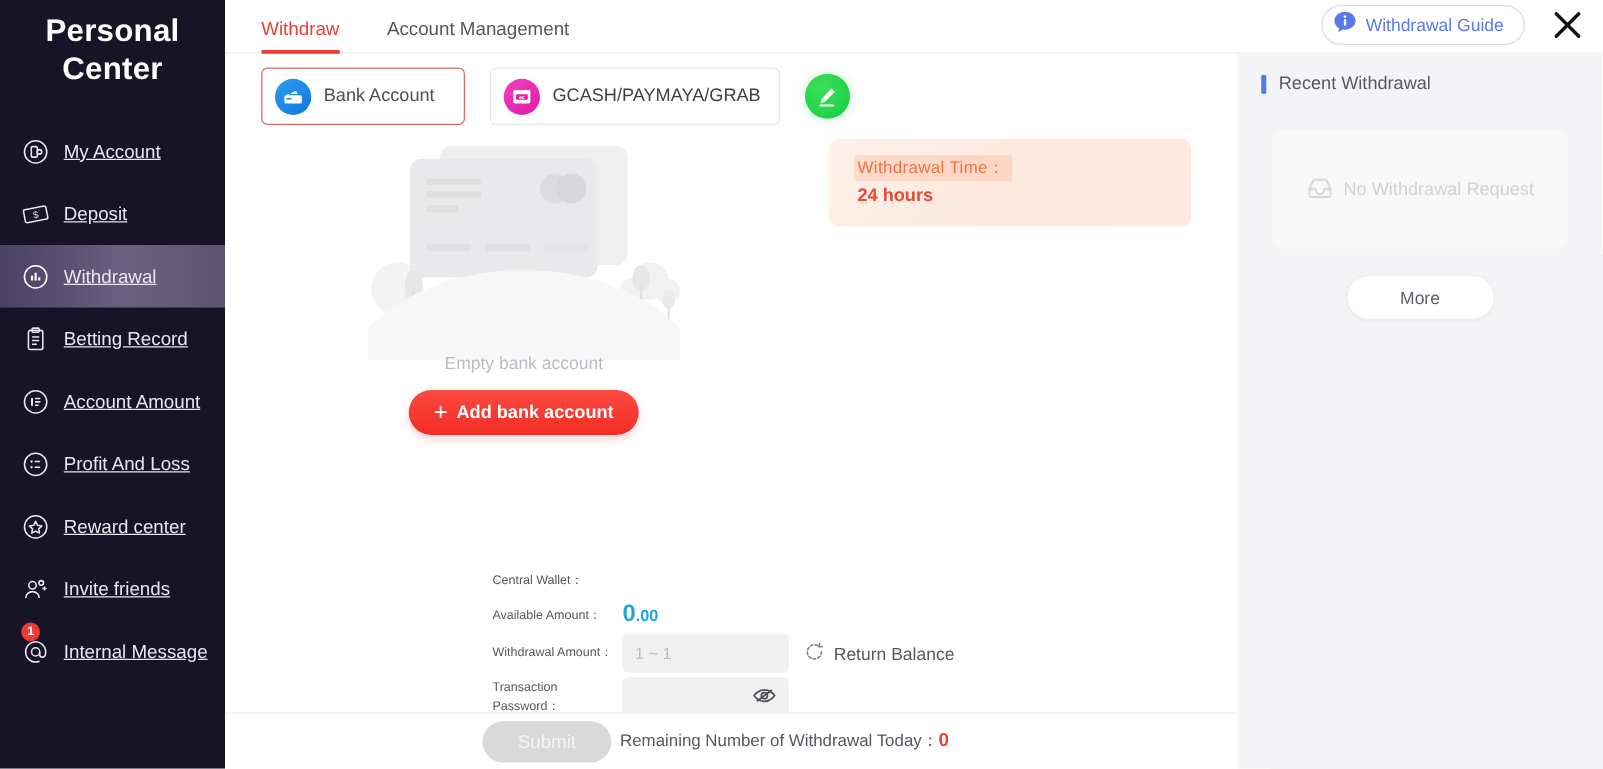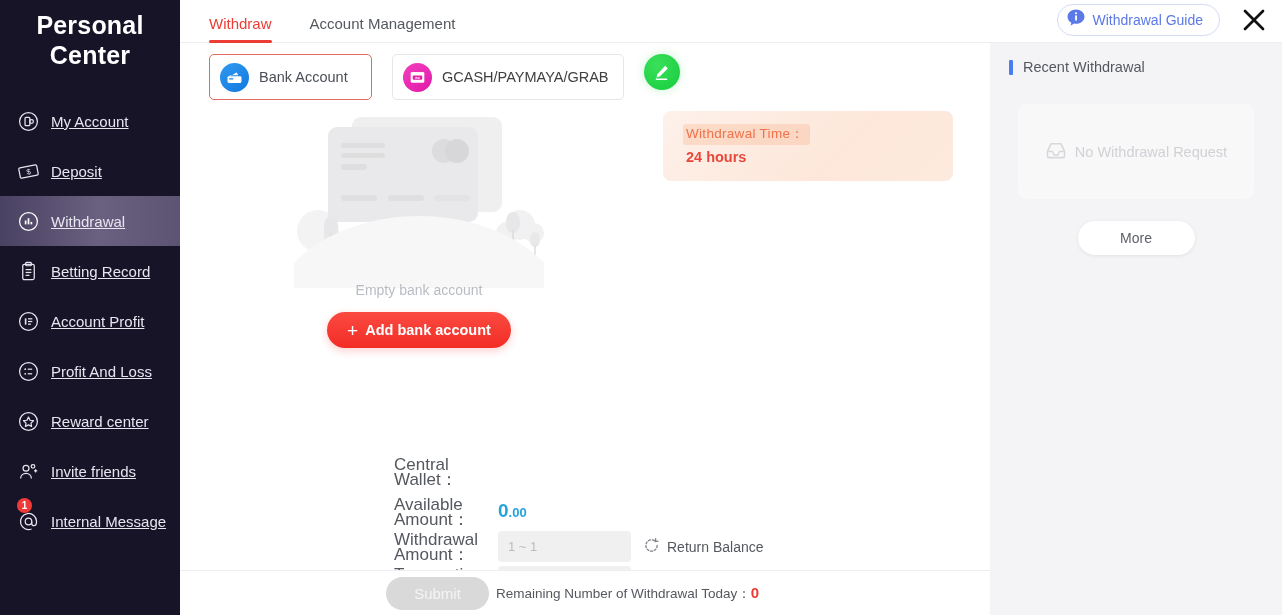--- a/index.html
+++ b/index.html
@@ -131,20 +131,21 @@
   .rightpanel {
     flex: 0 0 292px;
     background: #f4f4f6;
     padding: 16px 0 0 0;
     position: relative;
   }
 
   
   .methods {
     display: flex;
+    align-items: center;
     padding: 11px 0 0 29px;
   }
   .method {
     height: 46px;
     min-width: 163px;
     border: 1px solid #e4e6ea;
     border-radius: 5px;
     display: flex;
     align-items: center;
     padding: 0 14px 0 10px;
@@ -230,21 +231,21 @@
   .add-plus { font-size: 19px; font-weight: normal; margin-right: 7px; line-height: 1; }
 
   
   .form {
     position: absolute;
     left: 214px; top: 414px;
   }
   .frow { display: flex; align-items: center; margin-bottom: 4px; }
   .flabel {
     width: 104px;
-    font-size: 17px;
+    font-size: 10px;
     color: #54585f;
     line-height: 15px;
   }
   .frow.single { margin-bottom: 10px; }
   .avail {
     color: #23a3dd;
     font-weight: bold;
     font-size: 19px;
     line-height: 20px;
   }
@@ -407,21 +408,21 @@
       <div class="nav-item">
         <span class="nav-ico">
           <svg width="23" height="23" viewBox="0 0 24 24" fill="none" stroke="#e7e5ef" stroke-width="1.3">
             <circle cx="12" cy="12" r="9.3"></circle>
             <line x1="9" y1="8.7" x2="9" y2="15.3" stroke-width="1.7"></line>
             <line x1="11.5" y1="9.2" x2="16" y2="9.2"></line>
               <line x1="11.5" y1="12" x2="16" y2="12"></line>
               <line x1="11.5" y1="14.8" x2="14.5" y2="14.8"></line>
           </svg>
         </span>
-        <span class="nav-label">Account Profit</span>
+        <span class="nav-label">Account Amount</span>
       </div>
 
       <div class="nav-item">
         <span class="nav-ico">
           <svg width="23" height="23" viewBox="0 0 24 24" fill="none" stroke="#e7e5ef" stroke-width="1.3">
             <circle cx="12" cy="12" r="9.3"></circle>
             <circle cx="8.6" cy="9.6" r=".95" fill="#e7e5ef" stroke="none"></circle>
             <circle cx="8.6" cy="14.4" r=".95" fill="#e7e5ef" stroke="none"></circle>
             <line x1="11.2" y1="9.6" x2="15.8" y2="9.6"></line>
               <line x1="11.2" y1="14.4" x2="15.8" y2="14.4"></line>

